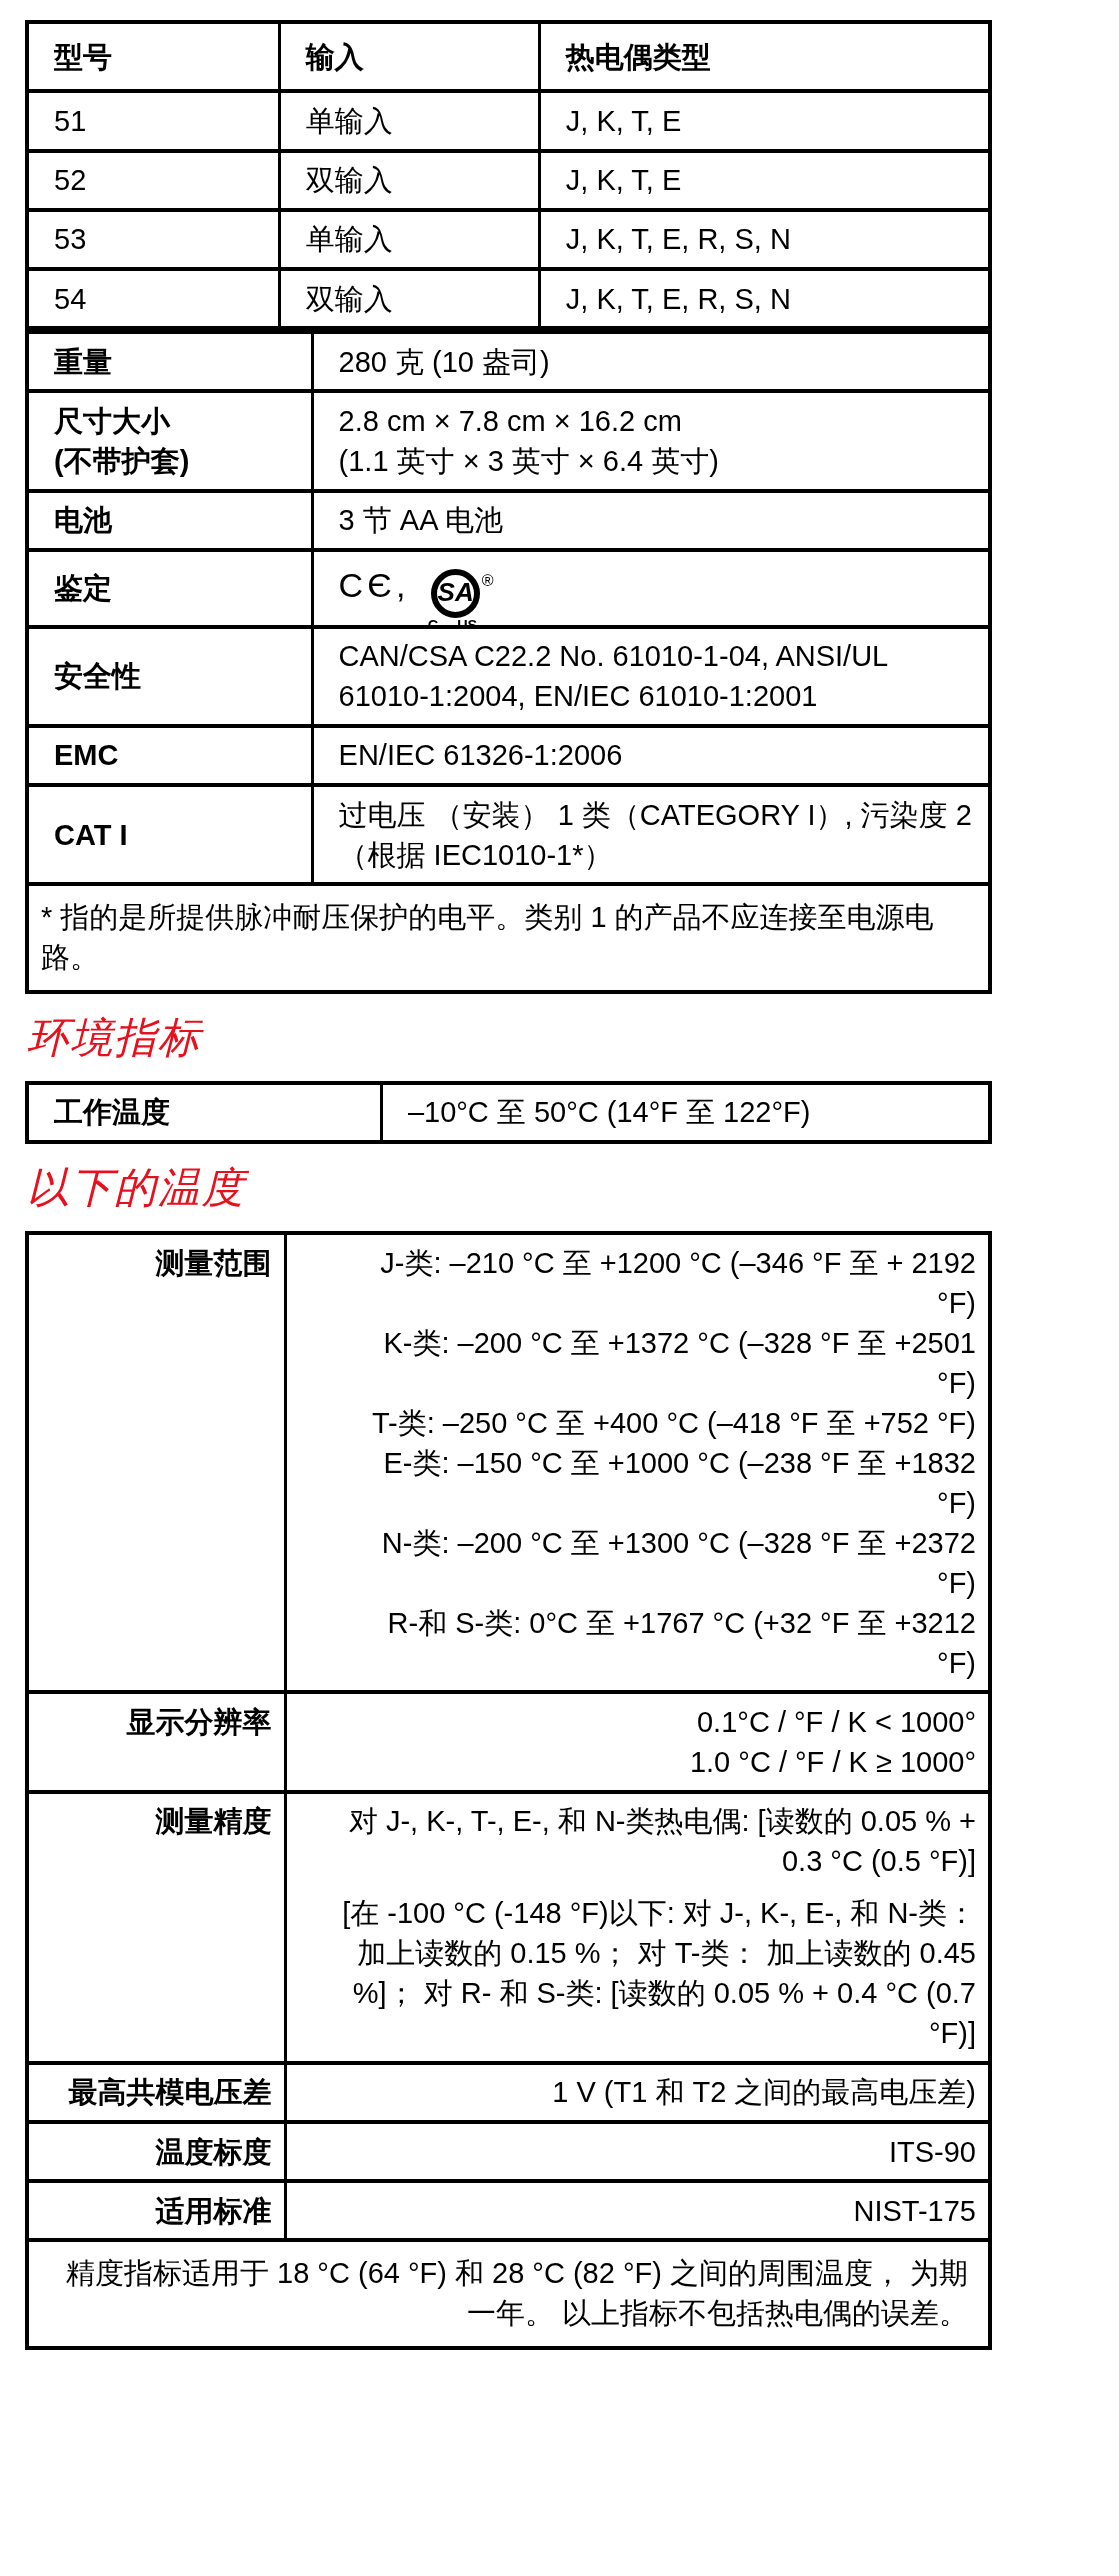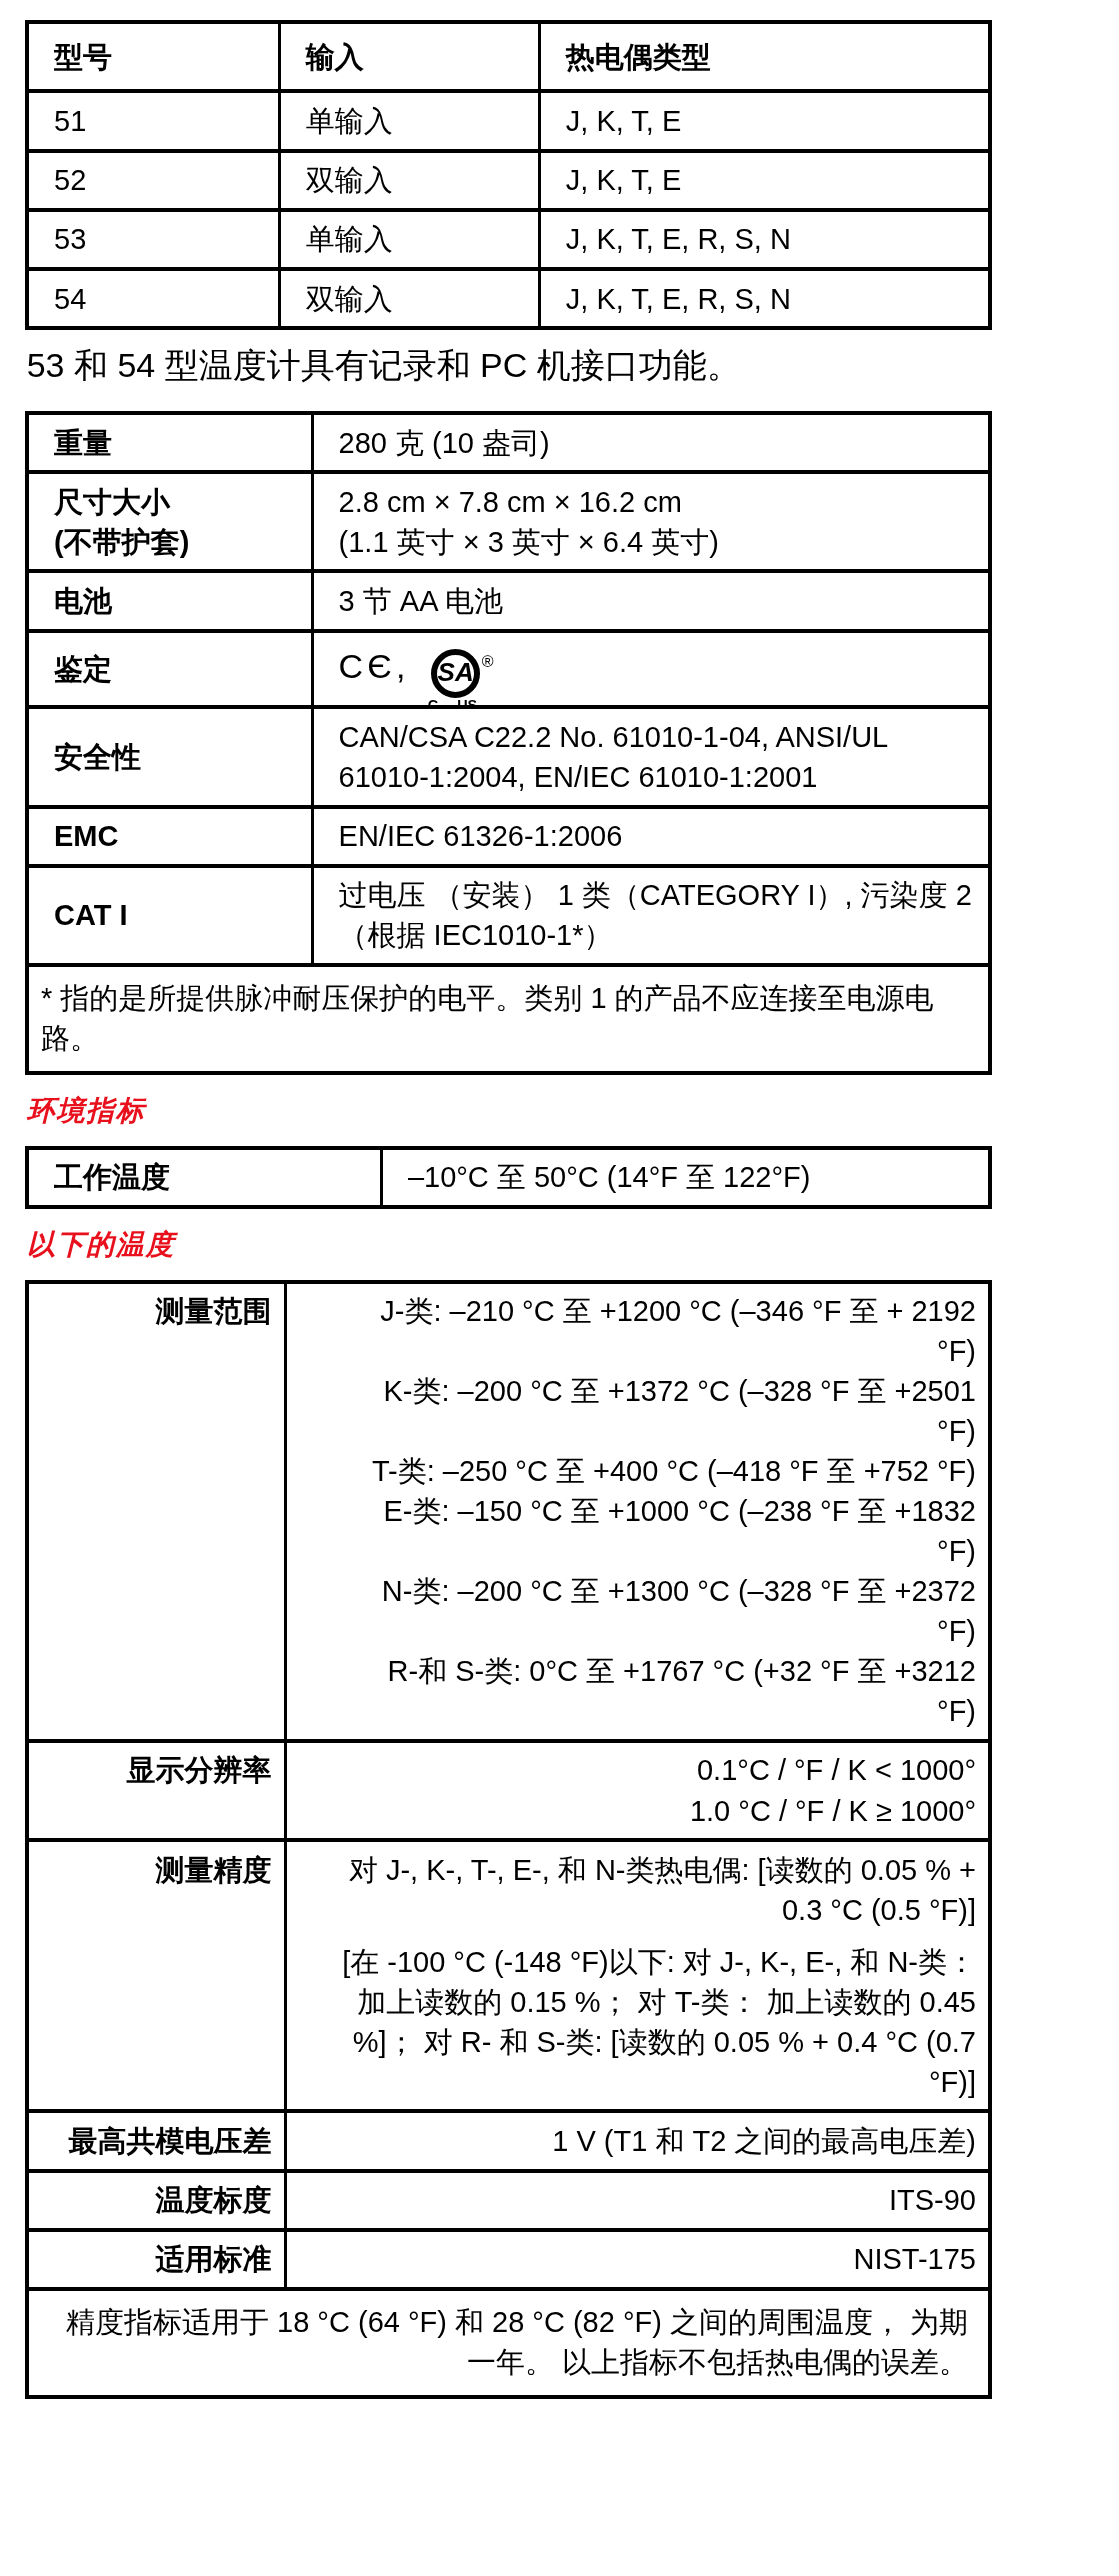--- a/index.html
+++ b/index.html
@@ -102,23 +102,23 @@
 
   
   .footnote-cell {
     padding: 11px 20px 12.7px 12px !important;
     line-height: 1.42;
   }
 
   
   .sec-heading {
     color: #e8101c;
-    font-weight: bold;
+    font-weight: normal;
     font-style: italic;
-    font-size: 28px;
+    font-size: 42px;
     line-height: 1.15;
     margin: 20px 0 18.6px 1.7px;
     letter-spacing: 1.7px;
   }
 
   
   .env td { padding-top: 9.3px; padding-bottom: 9.3px; }
   .env .gap-line { margin-top: 15px; }
 
   
@@ -163,21 +163,20 @@
         <td><span>J, K, T, E, R, S, N</span></td>
       </tr>
       <tr>
         <td><span>54</span></td>
         <td><span>双输入</span></td>
         <td><span>J, K, T, E, R, S, N</span></td>
       </tr>
     </tbody>
   </table>
 
-  <p class="note">53 和 54 型温度计具有记录和 PC 机接口功能。</p>
 
   <table class="tbl specs">
     <colgroup>
         <col style="width:29.6%">
         <col style="width:70.4%">
       </colgroup>
     <tbody>
       <tr>
         <td><span class="lbl">重量</span></td>
         <td><span>280 克 (10 盎司)</span></td>

